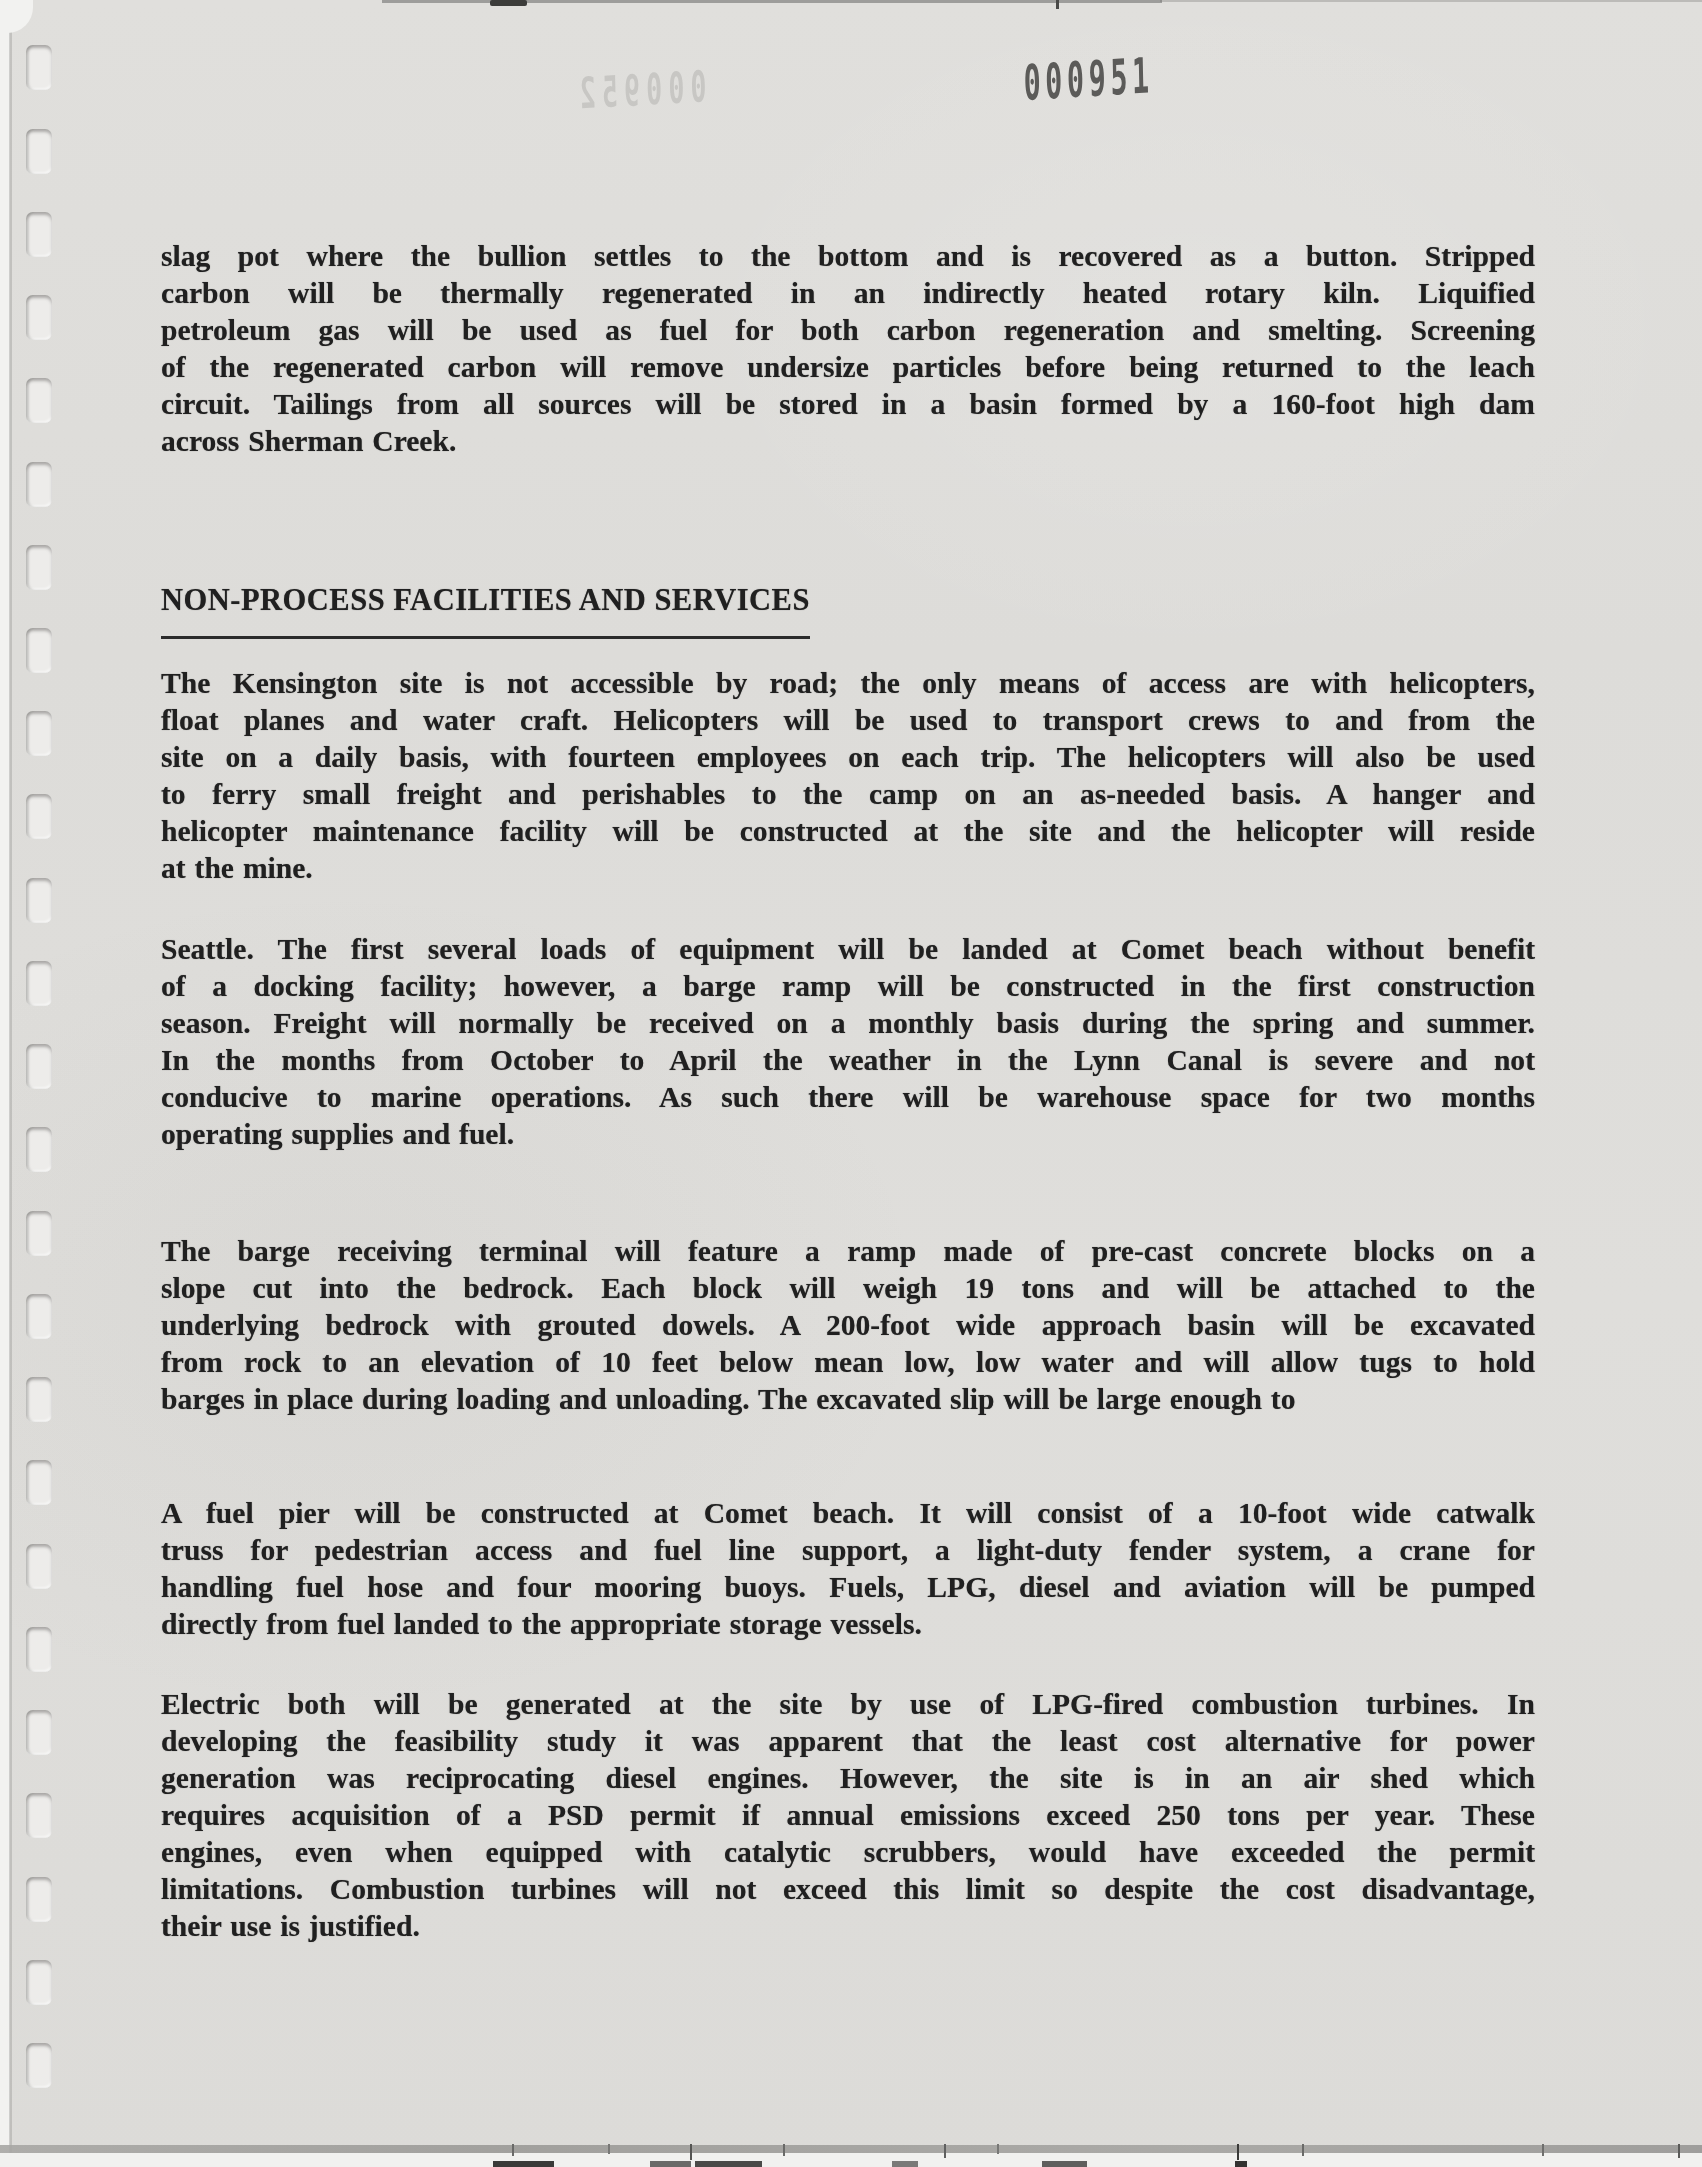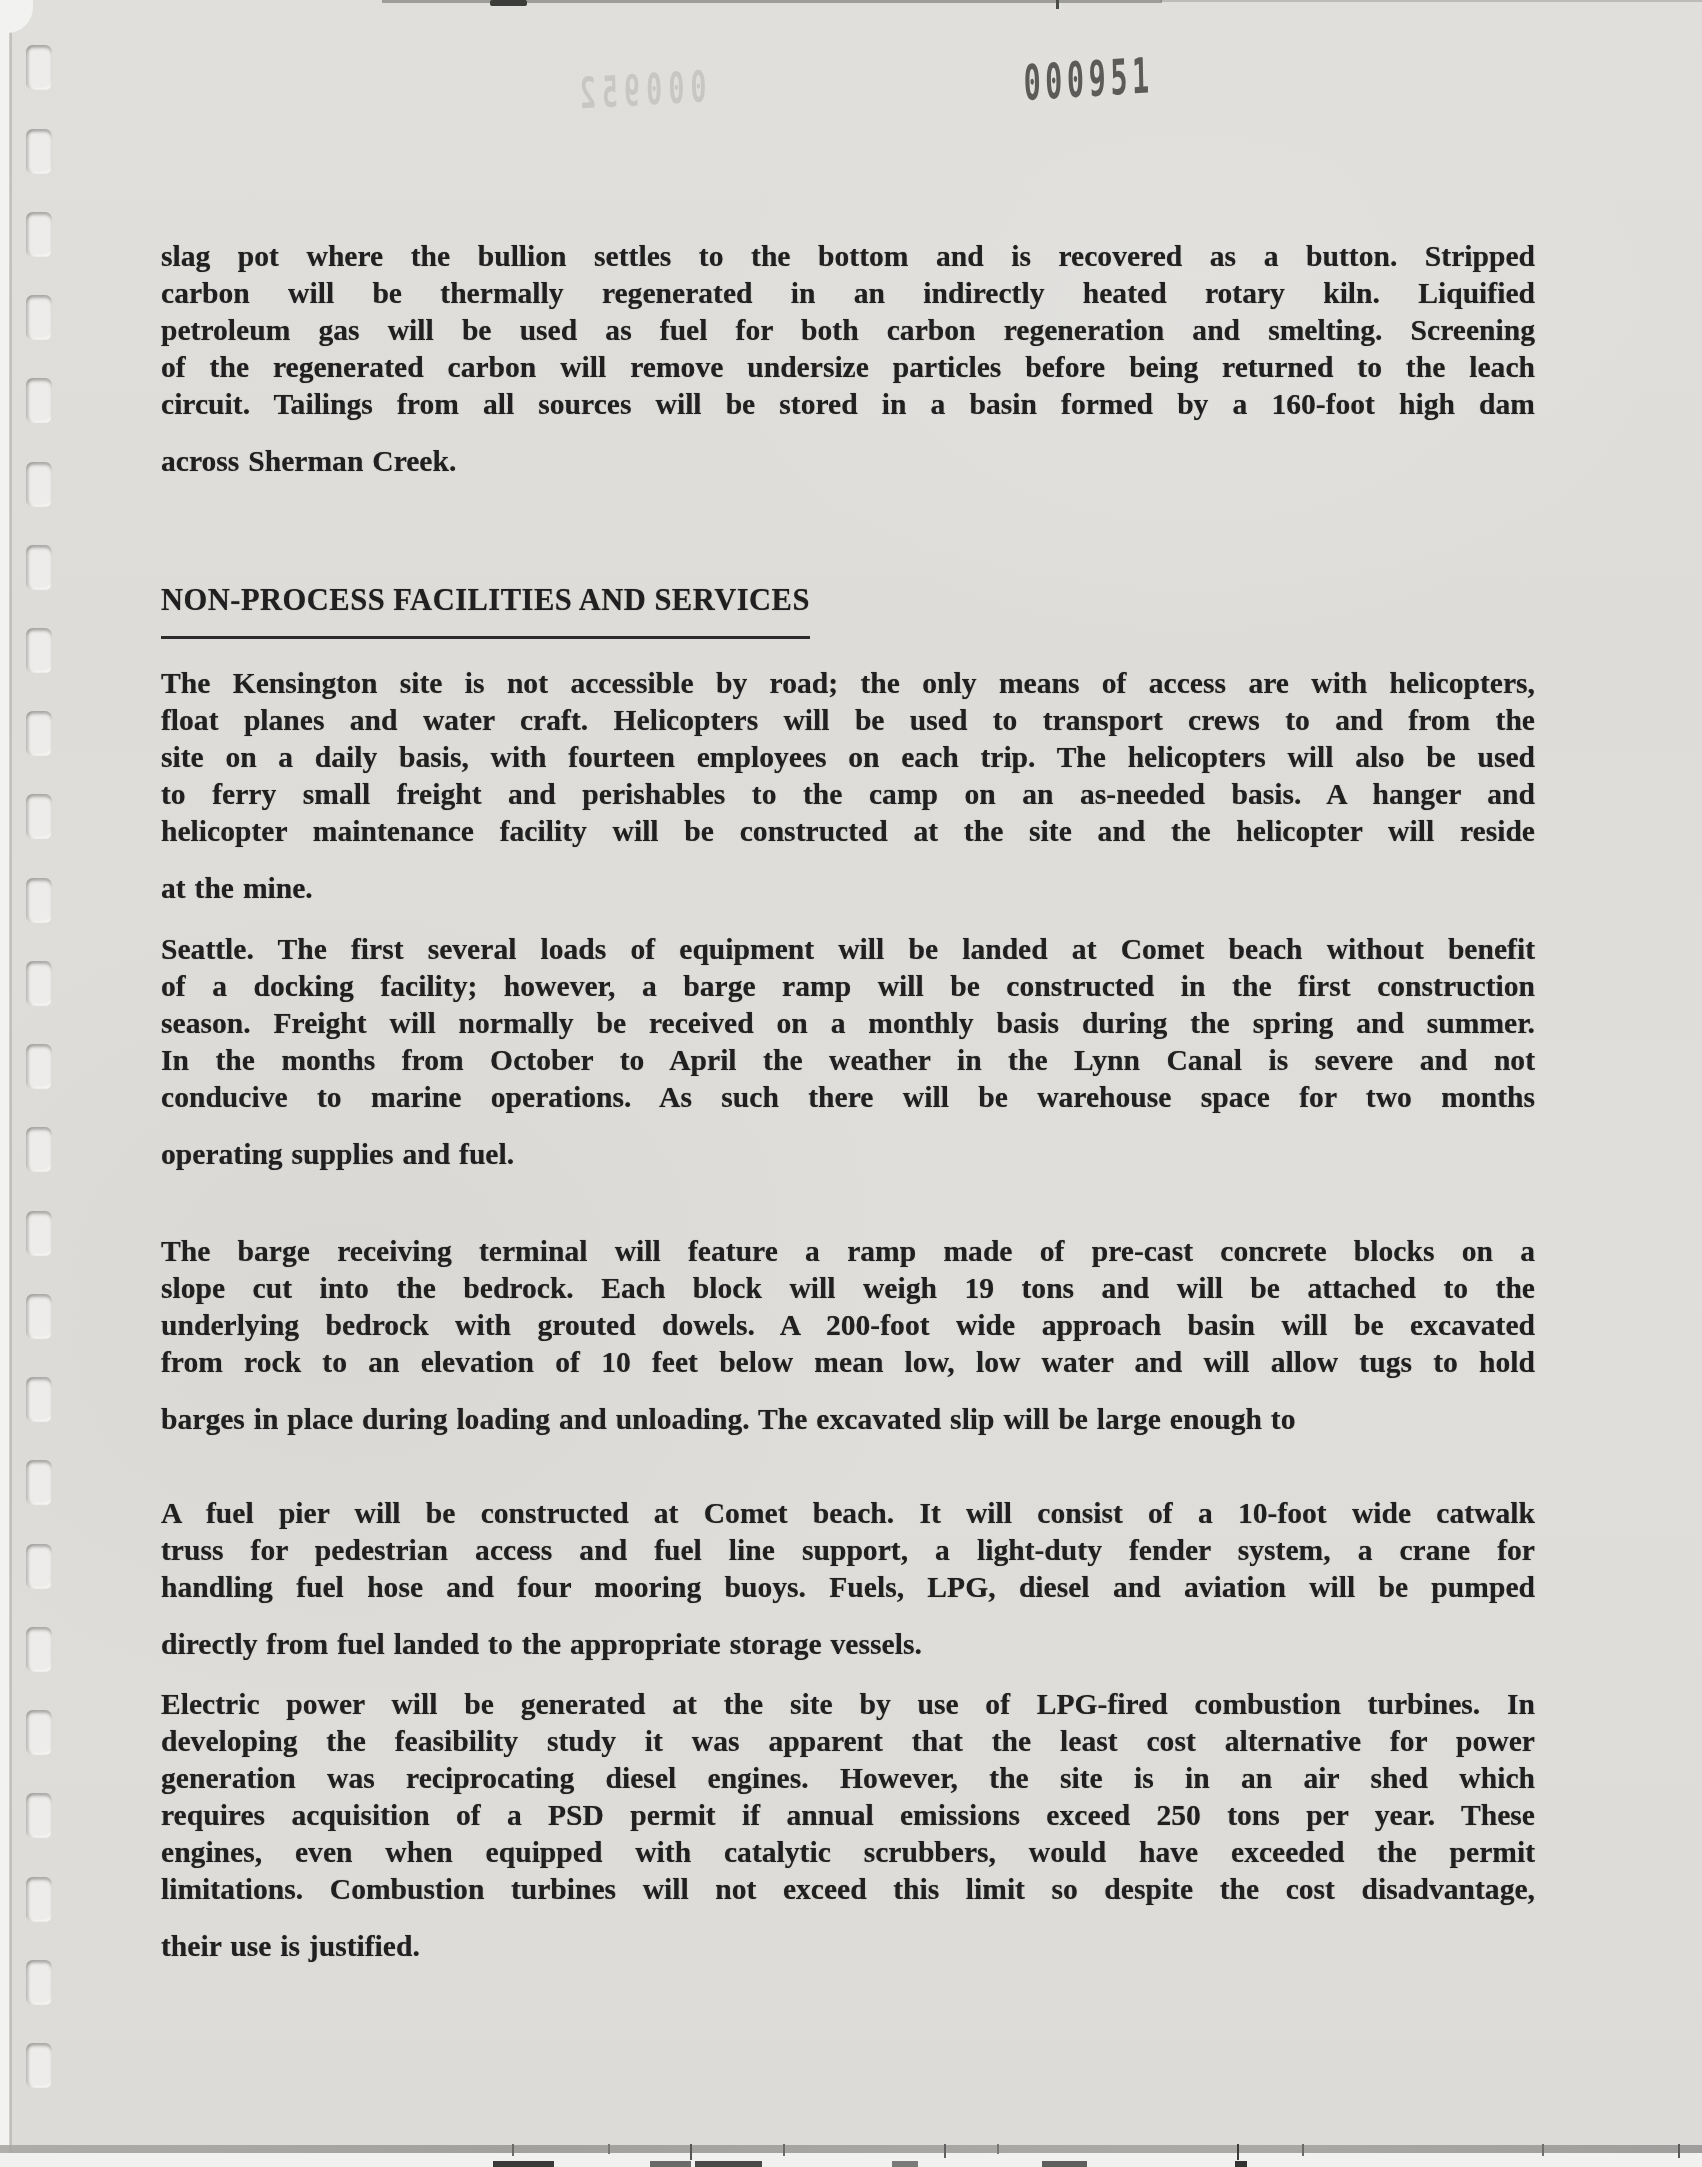--- a/index.html
+++ b/index.html
@@ -48,21 +48,21 @@
     font-size:30.5px;font-weight:bold;letter-spacing:0.5px;color:#202020;
     border-bottom:3.9px solid #2b2b2b;padding-bottom:18px;
     text-shadow:0 0 1px rgba(32,32,32,0.55);
   }
   .para{
     position:absolute;left:161px;width:1374px;
     font-size:29.6px;line-height:37px;font-weight:bold;color:#202020;
     word-spacing:1.5px;text-shadow:0 0 1px rgba(32,32,32,0.5);
   }
   .para .line{text-align:justify;text-align-last:justify;}
-  .para .line:last-child{text-align-last:left;margin-top:20px;}
+  .para .line:last-child{text-align-last:left;}
 </style>
 </head>
 <body>
 
 <div class="scan">
   <div class="edge-left"></div>
   <div class="edge-left-line"></div>
   <div class="corner-tl"></div>
   <div class="top-line-a"></div>
   <div class="top-line-b"></div>
@@ -132,21 +132,21 @@
       <div class="line">from rock to an elevation of 10 feet below mean low, low water and will allow tugs to hold</div>
       <div class="line">barges in place during loading and unloading.  The excavated slip will be large enough to</div>
     </div>
   <div class="para" style="top:1495px">
       <div class="line">A fuel pier will be constructed at Comet beach.  It will consist of a 10-foot wide catwalk</div>
       <div class="line">truss for pedestrian access and fuel line support, a light-duty fender system, a crane for</div>
       <div class="line">handling fuel hose and four mooring buoys.  Fuels, LPG, diesel and aviation will be pumped</div>
       <div class="line">directly from fuel landed to the appropriate storage vessels.</div>
     </div>
   <div class="para" style="top:1686px">
-      <div class="line">Electric power will be generated at the site by use of LPG-fired combustion turbines.  In</div>
+      <div class="line">Electric both will be generated at the site by use of LPG-fired combustion turbines.  In</div>
       <div class="line">developing the feasibility study it was apparent that the least cost alternative for power</div>
       <div class="line">generation was reciprocating diesel engines.  However, the site is in an air shed which</div>
       <div class="line">requires acquisition of a PSD permit if annual emissions exceed 250 tons per year.  These</div>
       <div class="line">engines, even when equipped with catalytic scrubbers, would have exceeded the permit</div>
       <div class="line">limitations.  Combustion turbines will not exceed this limit so despite the cost disadvantage,</div>
       <div class="line">their use is justified.</div>
     </div>
 
   <div class="bottom-band"></div>
   <div class="bottom-below"></div>

